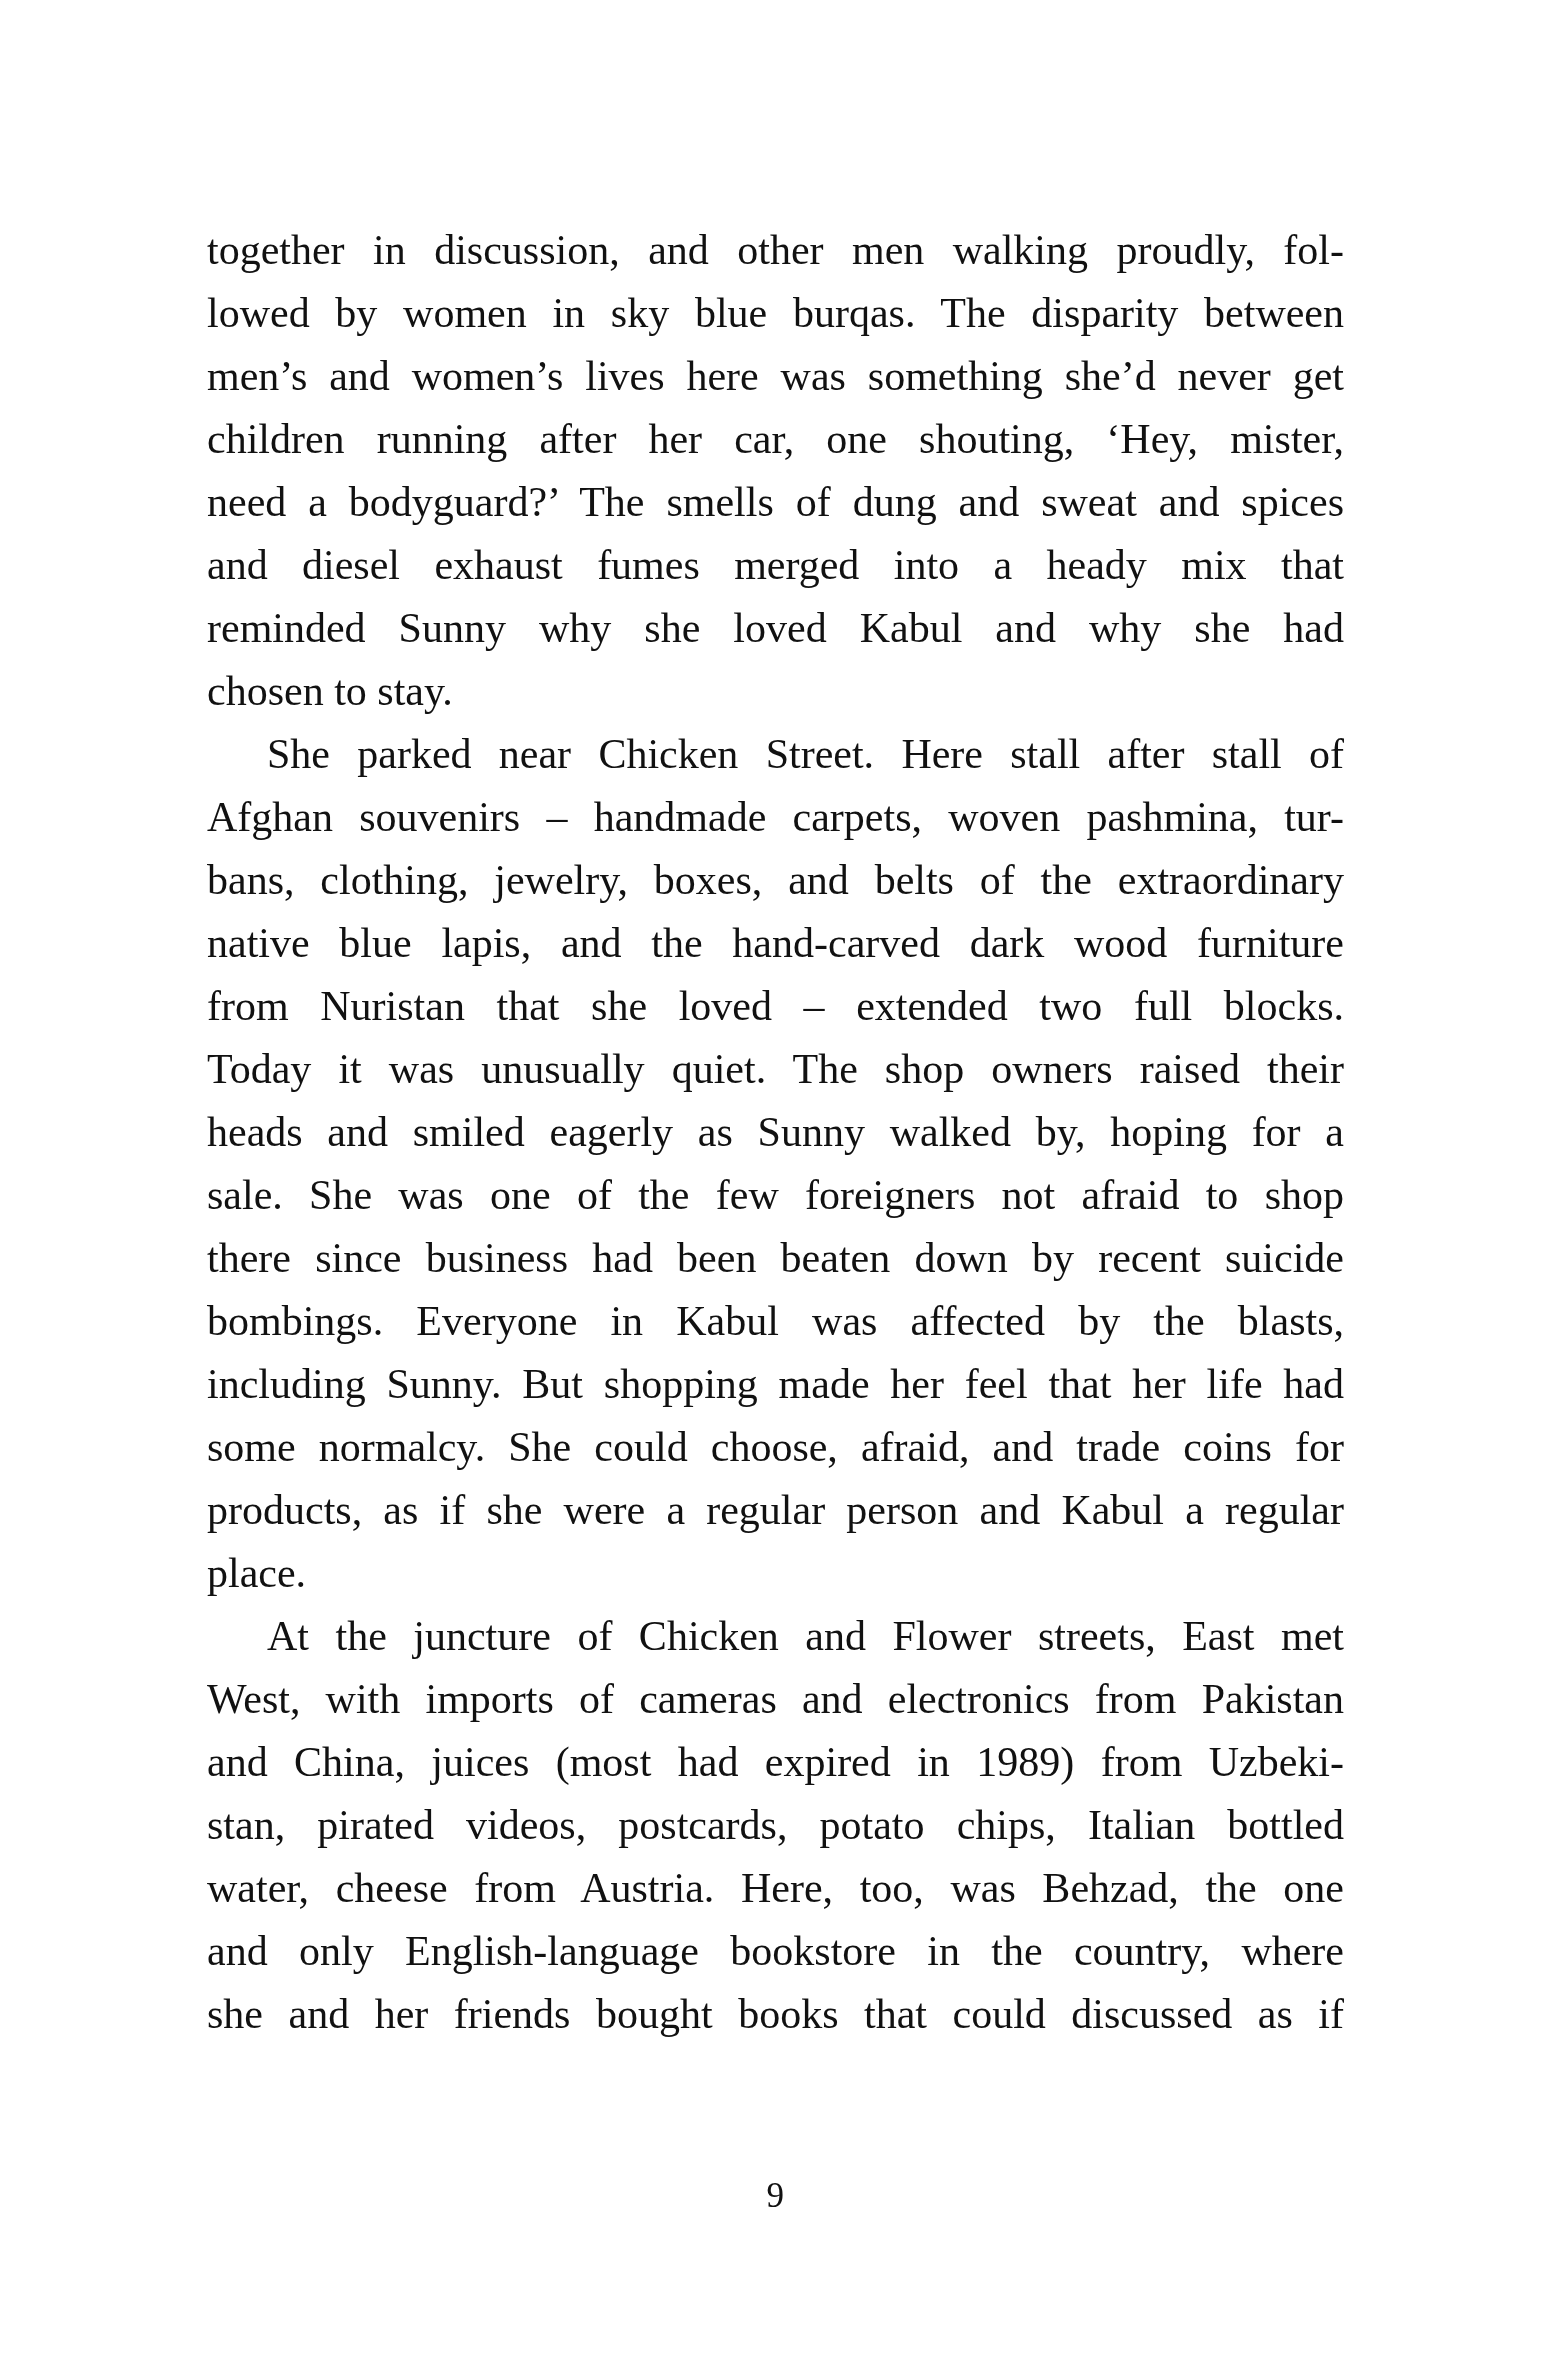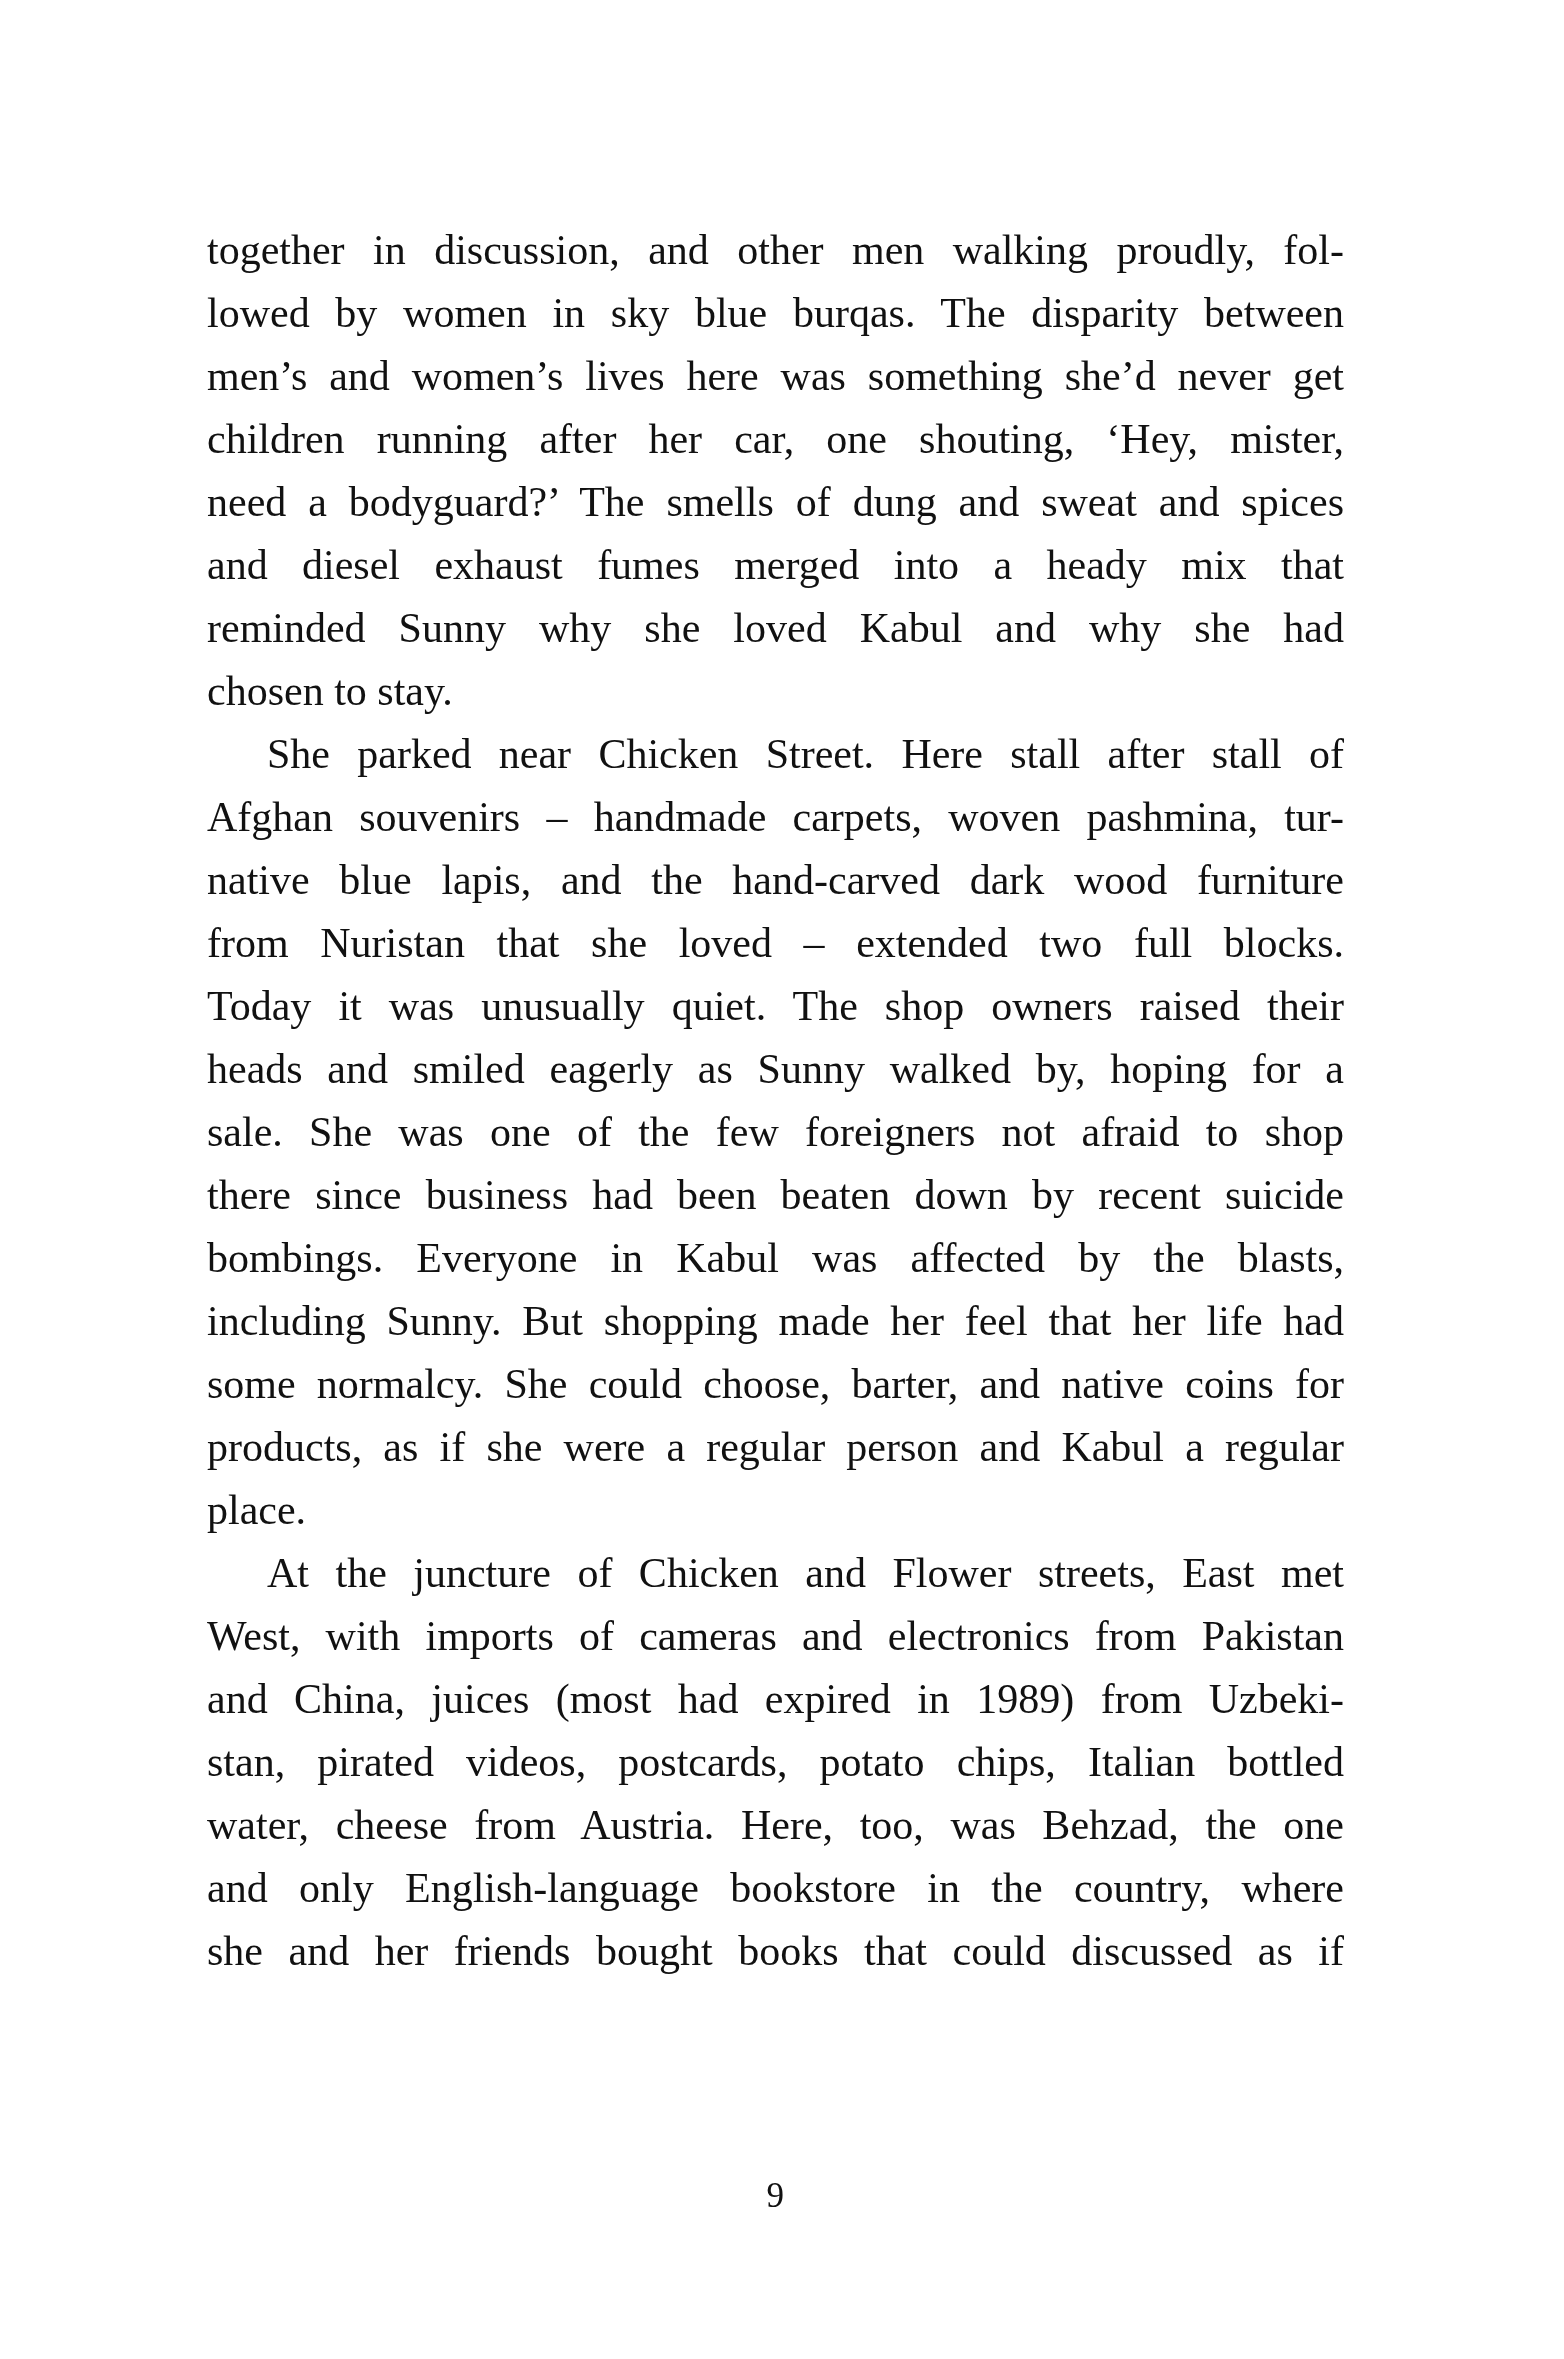--- a/index.html
+++ b/index.html
@@ -40,29 +40,30 @@
       <span class="line">children running after her car, one shouting, ‘Hey, mister,</span>
       <span class="line">need a bodyguard?’ The smells of dung and sweat and spices</span>
       <span class="line">and diesel exhaust fumes merged into a heady mix that</span>
       <span class="line">reminded Sunny why she loved Kabul and why she had</span>
       <span class="line last">chosen to stay.</span>
     </div>
 
     <div class="paragraph">
       <span class="line indent">She parked near Chicken Street. Here stall after stall of</span>
       <span class="line">Afghan souvenirs – handmade carpets, woven pashmina, tur-</span>
+      <span class="line">bans, clothing, jewelry, boxes, and belts of the extraordinary</span>
       <span class="line">native blue lapis, and the hand-carved dark wood furniture</span>
       <span class="line">from Nuristan that she loved – extended two full blocks.</span>
       <span class="line">Today it was unusually quiet. The shop owners raised their</span>
       <span class="line">heads and smiled eagerly as Sunny walked by, hoping for a</span>
       <span class="line">sale. She was one of the few foreigners not afraid to shop</span>
       <span class="line">there since business had been beaten down by recent suicide</span>
       <span class="line">bombings. Everyone in Kabul was affected by the blasts,</span>
       <span class="line">including Sunny. But shopping made her feel that her life had</span>
-      <span class="line">some normalcy. She could choose, barter, and native coins for</span>
+      <span class="line">some normalcy. She could choose, afraid, and trade coins for</span>
       <span class="line">products, as if she were a regular person and Kabul a regular</span>
       <span class="line last">place.</span>
     </div>
 
     <div class="paragraph">
       <span class="line indent">At the juncture of Chicken and Flower streets, East met</span>
       <span class="line">West, with imports of cameras and electronics from Pakistan</span>
       <span class="line">and China, juices (most had expired in 1989) from Uzbeki-</span>
       <span class="line">stan, pirated videos, postcards, potato chips, Italian bottled</span>
       <span class="line">water, cheese from Austria. Here, too, was Behzad, the one</span>

